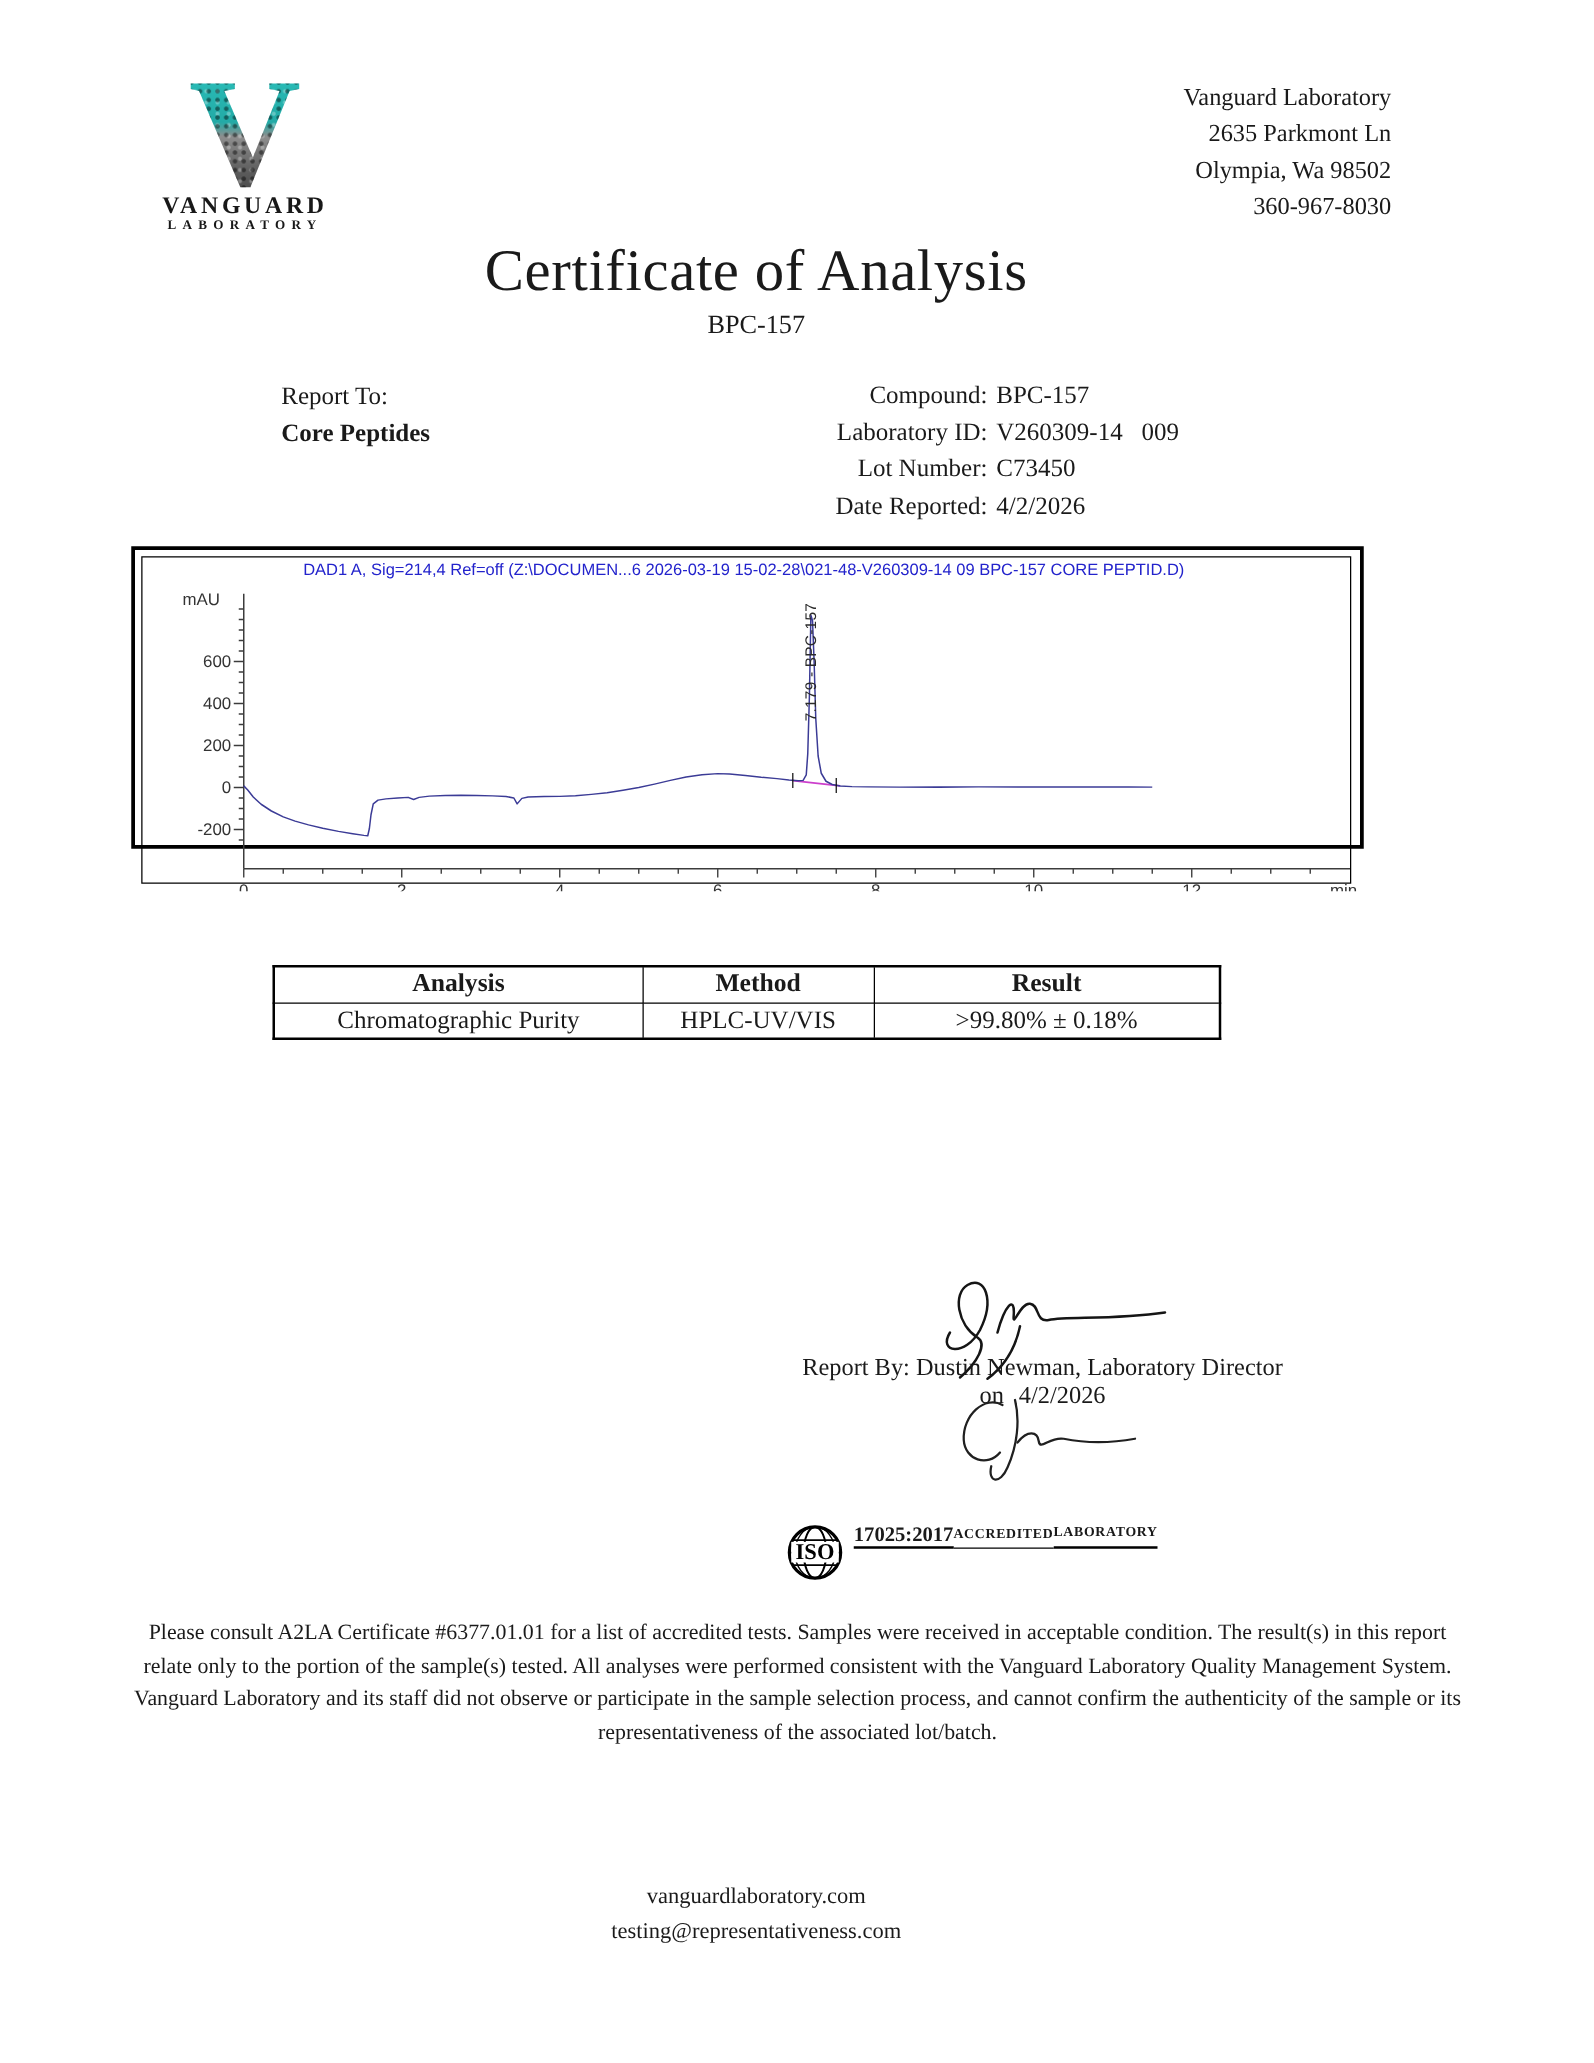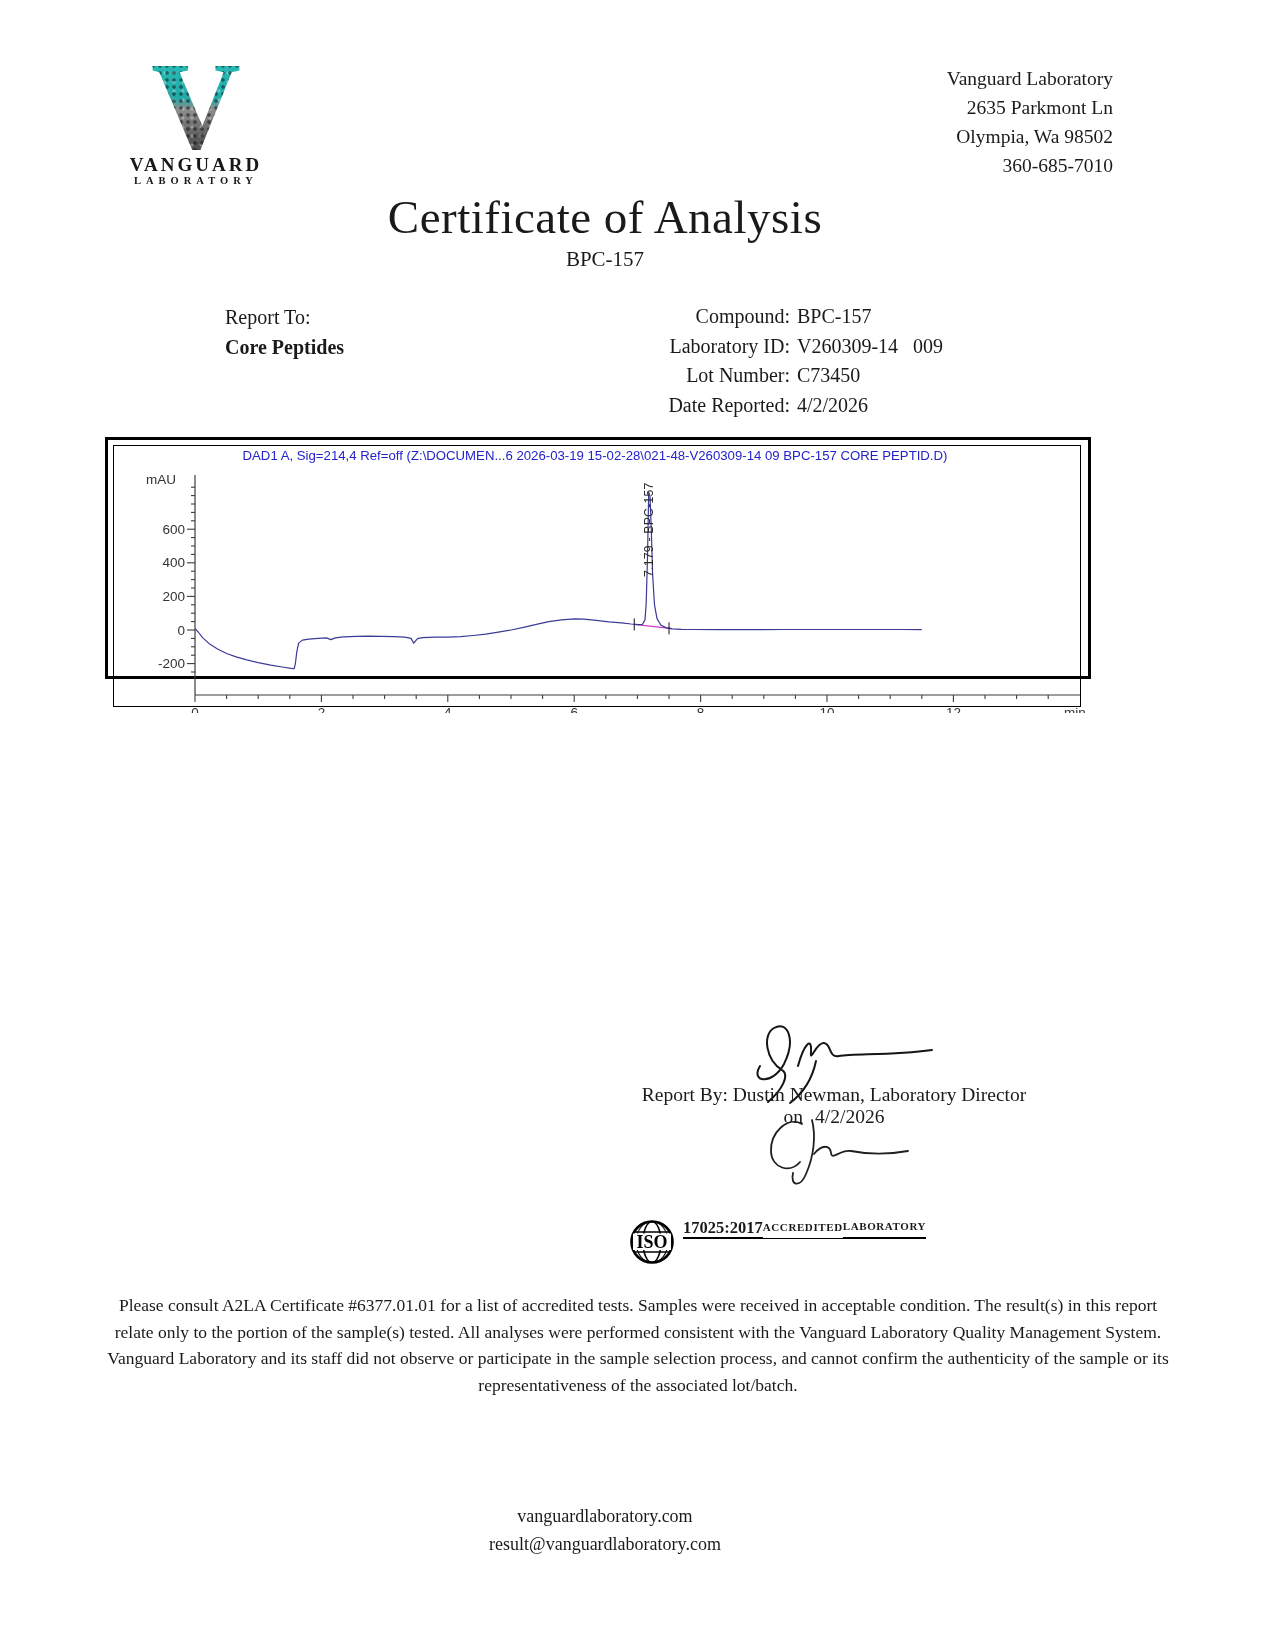--- a/index.html
+++ b/index.html
@@ -73,21 +73,21 @@
   <div class="logo">
     <div class="logo-v">V</div>
     <div class="logo-word">VANGUARD</div>
     <div class="logo-sub">LABORATORY</div>
   </div>
 
   <div class="address">
     <div>Vanguard Laboratory</div>
     <div>2635 Parkmont Ln</div>
     <div>Olympia, Wa 98502</div>
-    <div>360-685-7010</div>
+    <div>360-967-8030</div>
   </div>
 
   <div class="title-block">
     <div class="title-main">Certificate of Analysis</div>
     <div class="title-sub">BPC-157</div>
   </div>
 
   <div class="info-left">
     <div>Report To:</div>
     <div class="bold">Core Peptides</div>
@@ -175,20 +175,36 @@
         <text x="719" y="277" text-anchor="middle" font-size="13.5" fill="#333" font-family="&quot;Liberation Sans&quot;, sans-serif">10</text>
         <text x="845.4000000000001" y="277" text-anchor="middle" font-size="13.5" fill="#333" font-family="&quot;Liberation Sans&quot;, sans-serif">12</text>
         <line x1="526.24" y1="184.456" x2="564.1600000000001" y2="188.656" stroke="#cc3fcc" stroke-width="1.3"></line>
         <polyline points="87.0,188.7 90.2,192.0 94.6,197.6 100.9,203.4 109.1,208.8 118.6,213.5 128.1,216.9 138.8,219.9 150.2,222.6 162.8,225.1 174.2,227.0 183.1,228.3 186.2,228.6 187.5,222.8 188.8,211.8 190.6,203.1 194.4,200.1 200.8,199.1 210.2,198.4 218.5,197.9 222.9,199.6 227.3,197.9 235.5,196.9 248.2,196.4 260.8,196.2 273.4,196.4 286.1,196.7 296.8,197.2 303.1,198.4 305.7,203.1 309.5,198.7 314.5,197.6 327.2,197.2 339.8,197.1 352.4,196.6 365.1,195.5 377.7,194.2 390.4,192.2 403.0,190.0 415.6,187.3 428.3,184.3 440.9,181.6 453.6,179.8 466.2,178.9 475.7,179.2 488.3,180.4 501.0,181.8 513.6,182.9 523.1,184.0 530.7,184.6 534.5,184.3 537.0,179.9 538.2,163.1 539.5,117.8 540.7,52.2 542.0,56.4 543.3,89.2 544.6,134.6 546.5,164.8 549.0,178.6 552.8,185.0 557.8,187.6 564.2,188.8 573.6,189.3 586.3,189.5 611.6,189.7 643.2,189.7 674.8,189.5 706.4,189.5 738.0,189.5 769.6,189.5 794.8,189.5 813.8,189.7" fill="none" stroke="#3b3b96" stroke-width="1.2" stroke-linejoin="round"></polyline>
         <line x1="526.24" y1="178.456" x2="526.24" y2="190.456" stroke="#111" stroke-width="1"></line>
         <line x1="561" y1="182.32" x2="561" y2="194.32" stroke="#111" stroke-width="1"></line>
         <text x="544.7128" y="137" transform="rotate(-90 544.7128 137)" font-size="12.3" fill="#2b2b2b" font-family="&quot;Liberation Sans&quot;, sans-serif" letter-spacing="0.2px">7.179 - BPC-157</text>
       </svg>
   </div>
 
+  <table class="results">
+    <thead>
+      <tr>
+        <th class="col-analysis">Analysis</th>
+        <th class="col-method">Method</th>
+        <th class="col-result">Result</th>
+      </tr>
+    </thead>
+    <tbody>
+      <tr>
+        <td>Chromatographic Purity</td>
+        <td>HPLC-UV/VIS</td>
+        <td>&gt;99.80% ± 0.18%</td>
+      </tr>
+    </tbody>
+  </table>
 
   <svg class="sig-svg-1" width="215" height="100" viewBox="0 0 215 100">
     <g fill="none" stroke="#151515" stroke-width="2" stroke-linecap="round">
       <path d="M28,60 C18,76 40,80 52,58 C64,34 56,14 42,22 C30,29 34,54 50,64 C58,69 50,84 36,96"></path>
       <path d="M66,60 C72,38 80,30 79,46 C78,58 84,36 92,37 C100,38 96,52 107,50 C122,47 158,50 200,44"></path>
       <path d="M84,55 C80,74 70,88 58,97"></path>
     </g>
   </svg>
   <div class="sig-line-1">
     <span>Report By: Dustin Newman, Laboratory Director on</span><span class="sig-date">4/2/2026</span>
@@ -217,16 +233,16 @@
       <div class="iso-std">17025:2017</div>
       <div class="iso-l1">ACCREDITED</div>
       <div class="iso-l2">LABORATORY</div>
     </div>
   </div>
 
   <div class="disclaimer">Please consult A2LA Certificate #6377.01.01 for a list of accredited tests. Samples were received in acceptable condition. The result(s) in this report relate only to the portion of the sample(s) tested. All analyses were performed consistent with the Vanguard Laboratory Quality Management System. Vanguard Laboratory and its staff did not observe or participate in the sample selection process, and cannot confirm the authenticity of the sample or its representativeness of the associated lot/batch.</div>
 
   <div class="footer">
     <div>vanguardlaboratory.com</div>
-    <div>result@vanguardlaboratory.com</div>
+    <div>testing@representativeness.com</div>
   </div>
 
 </div>
 
 </body></html>

